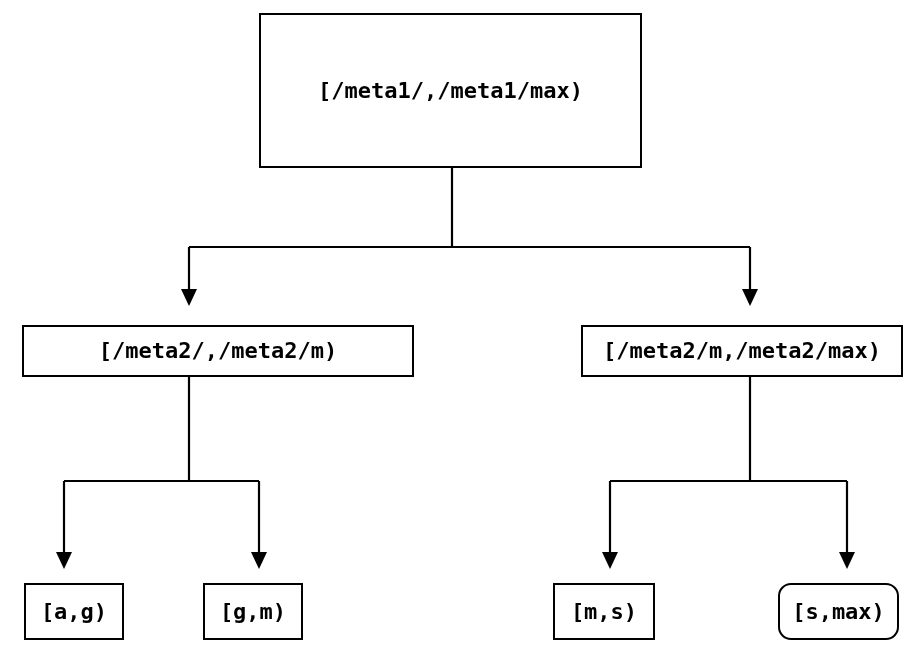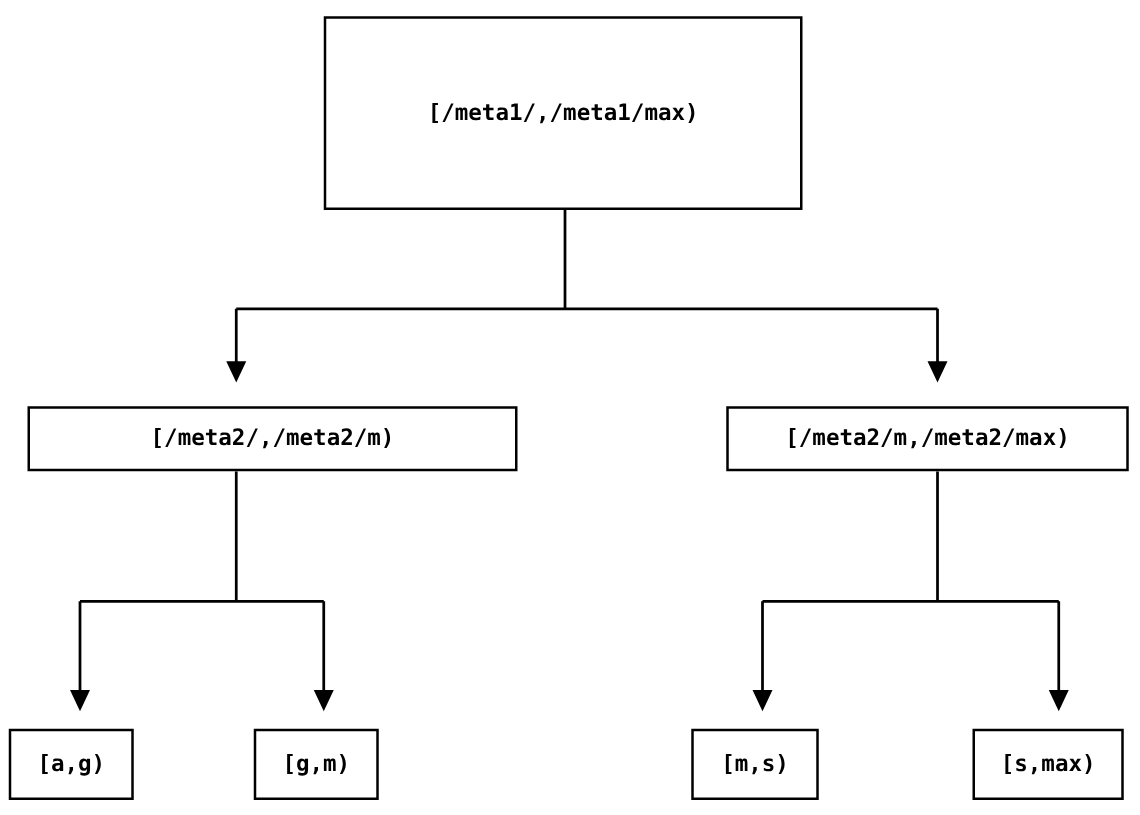--- a/index.html
+++ b/index.html
@@ -25,32 +25,32 @@
   .node {
     position: absolute;
     box-sizing: border-box;
     background: #ffffff;
     border: 2.5px solid #000000;
     color: #000000;
     display: flex;
     align-items: center;
     justify-content: center;
     font-weight: bold;
-    font-size: 18px;
+    font-size: 22px;
     line-height: 1;
     white-space: pre;
     text-align: center;
   }
   #node-root   { left: 259px; top: 13px;  width: 383px; height: 155px; }
   #node-left   { left: 22px;  top: 325px; width: 392px; height: 52px; }
   #node-right  { left: 581px; top: 325px; width: 322px; height: 52px; }
-  #node-leaf-0 { left: 7px;   top: 583px; width: 100px; height: 57px; }
+  #node-leaf-0 { left: 24px;   top: 583px; width: 100px; height: 57px; }
   #node-leaf-1 { left: 203px; top: 583px; width: 100px; height: 57px; }
   #node-leaf-2 { left: 553px; top: 583px; width: 102px; height: 57px; justify-content: center; }
-  #node-leaf-3 { left: 778px; top: 583px; width: 121px; height: 57px; }
+  #node-leaf-3 { left: 778px; top: 583px; width: 121px; height: 57px; border-radius: 13px; }
 </style>
 </head>
 <body>
 
 <div id="canvas">
 
   <svg id="connectors" viewBox="0 0 912 652" xmlns="http://www.w3.org/2000/svg">
     <g stroke="#000000" stroke-width="2.2" fill="none">
 
       <path d="M452 168 V247"></path>

